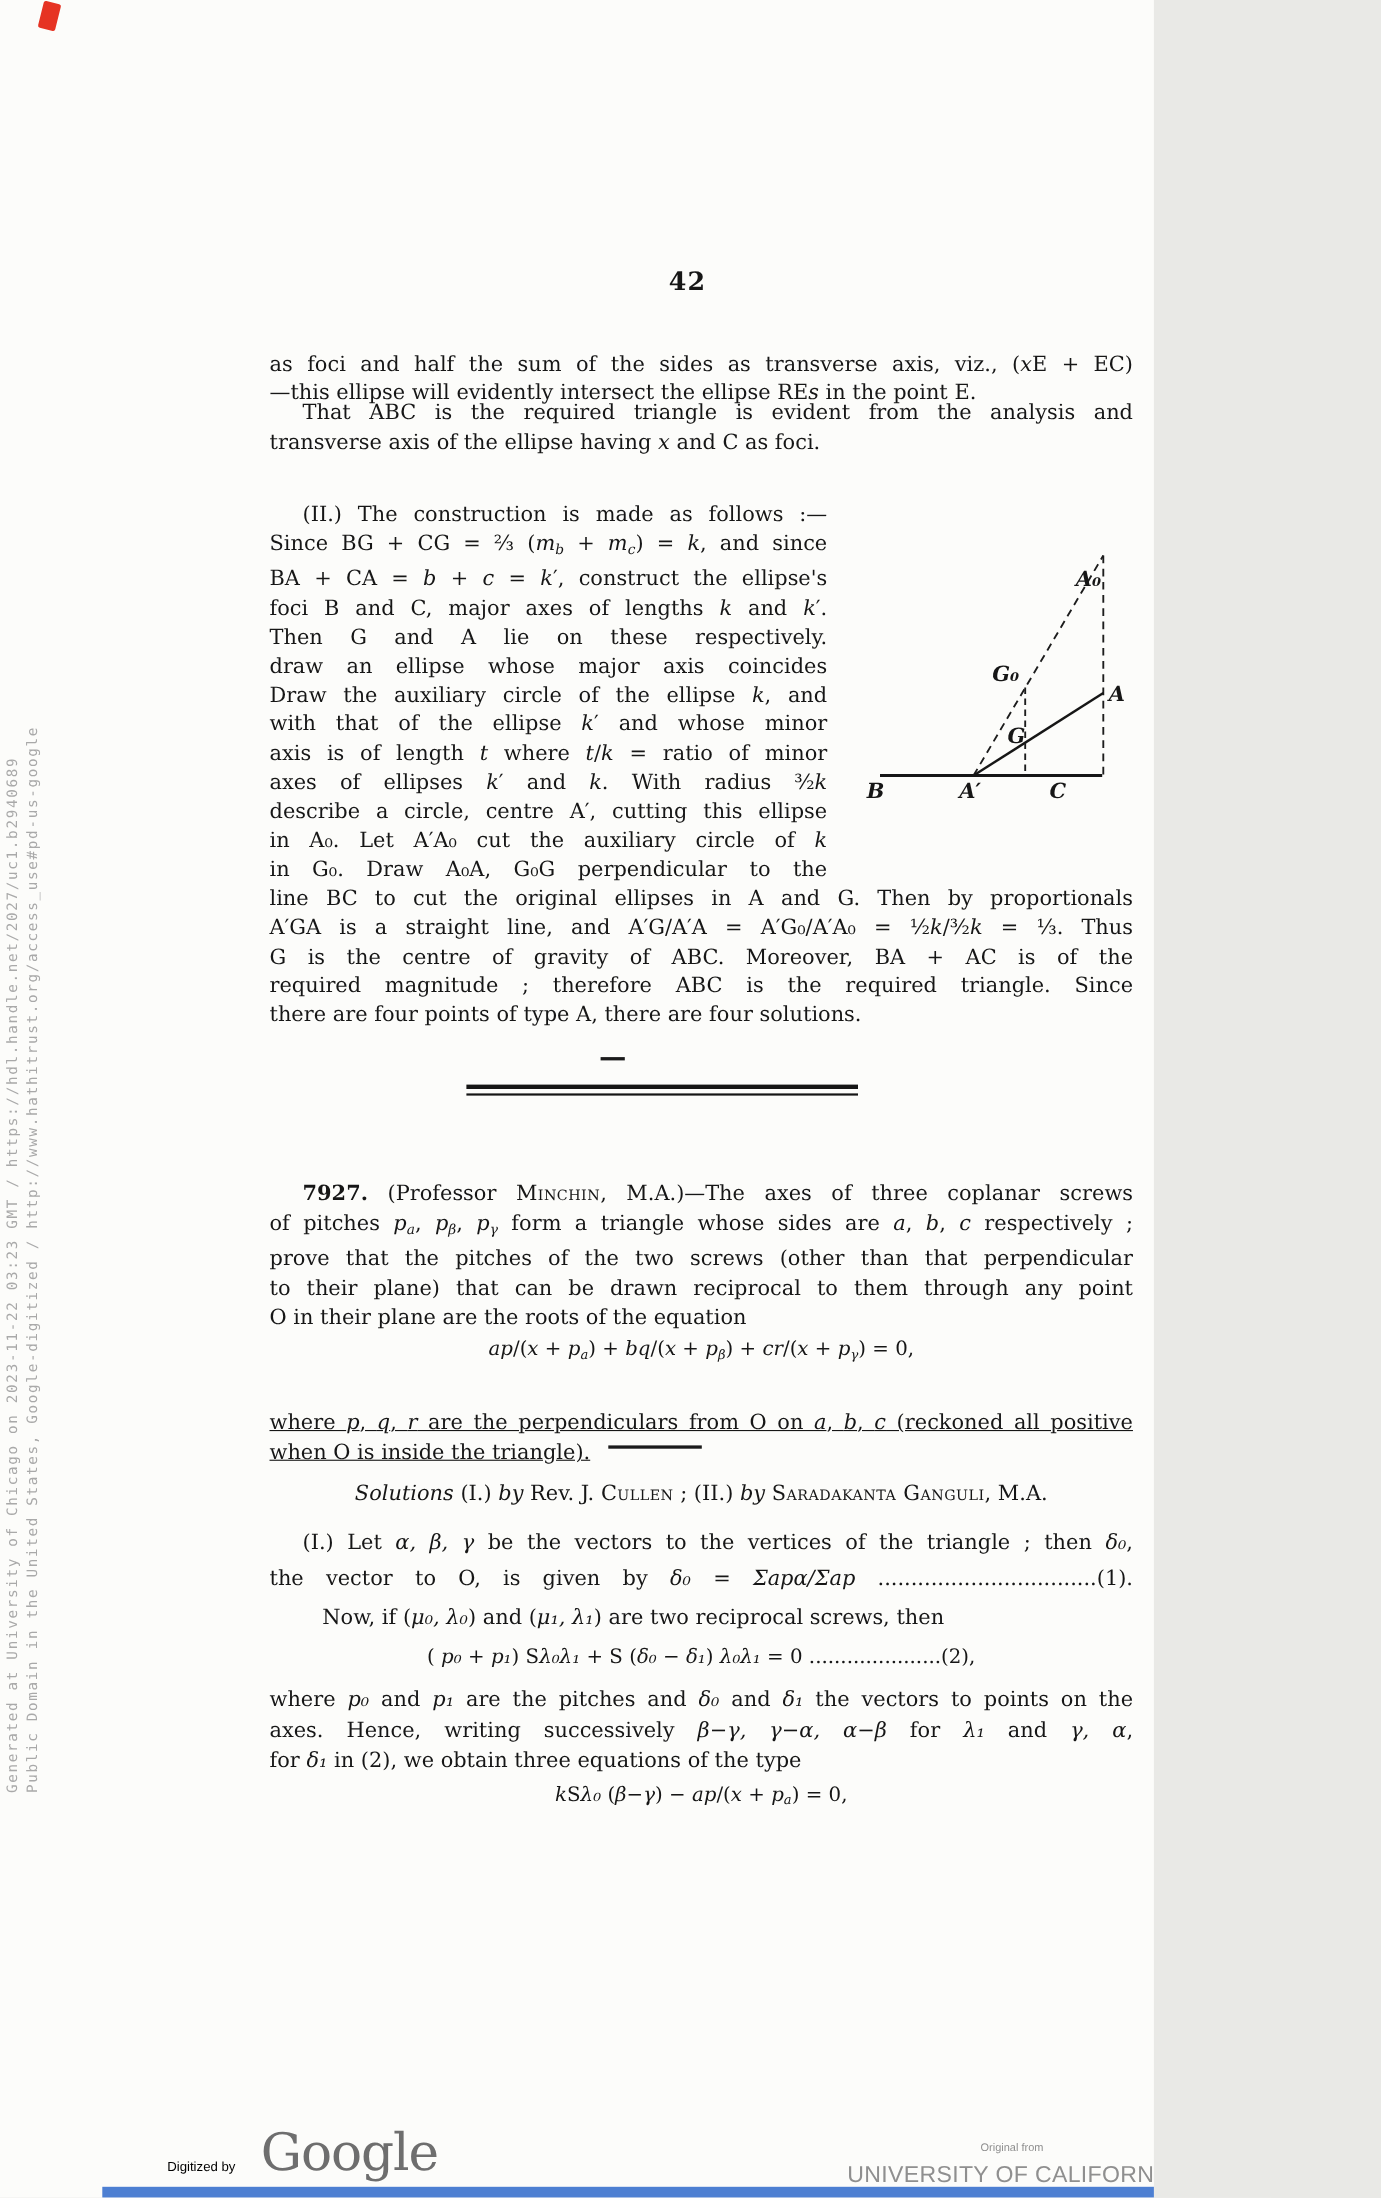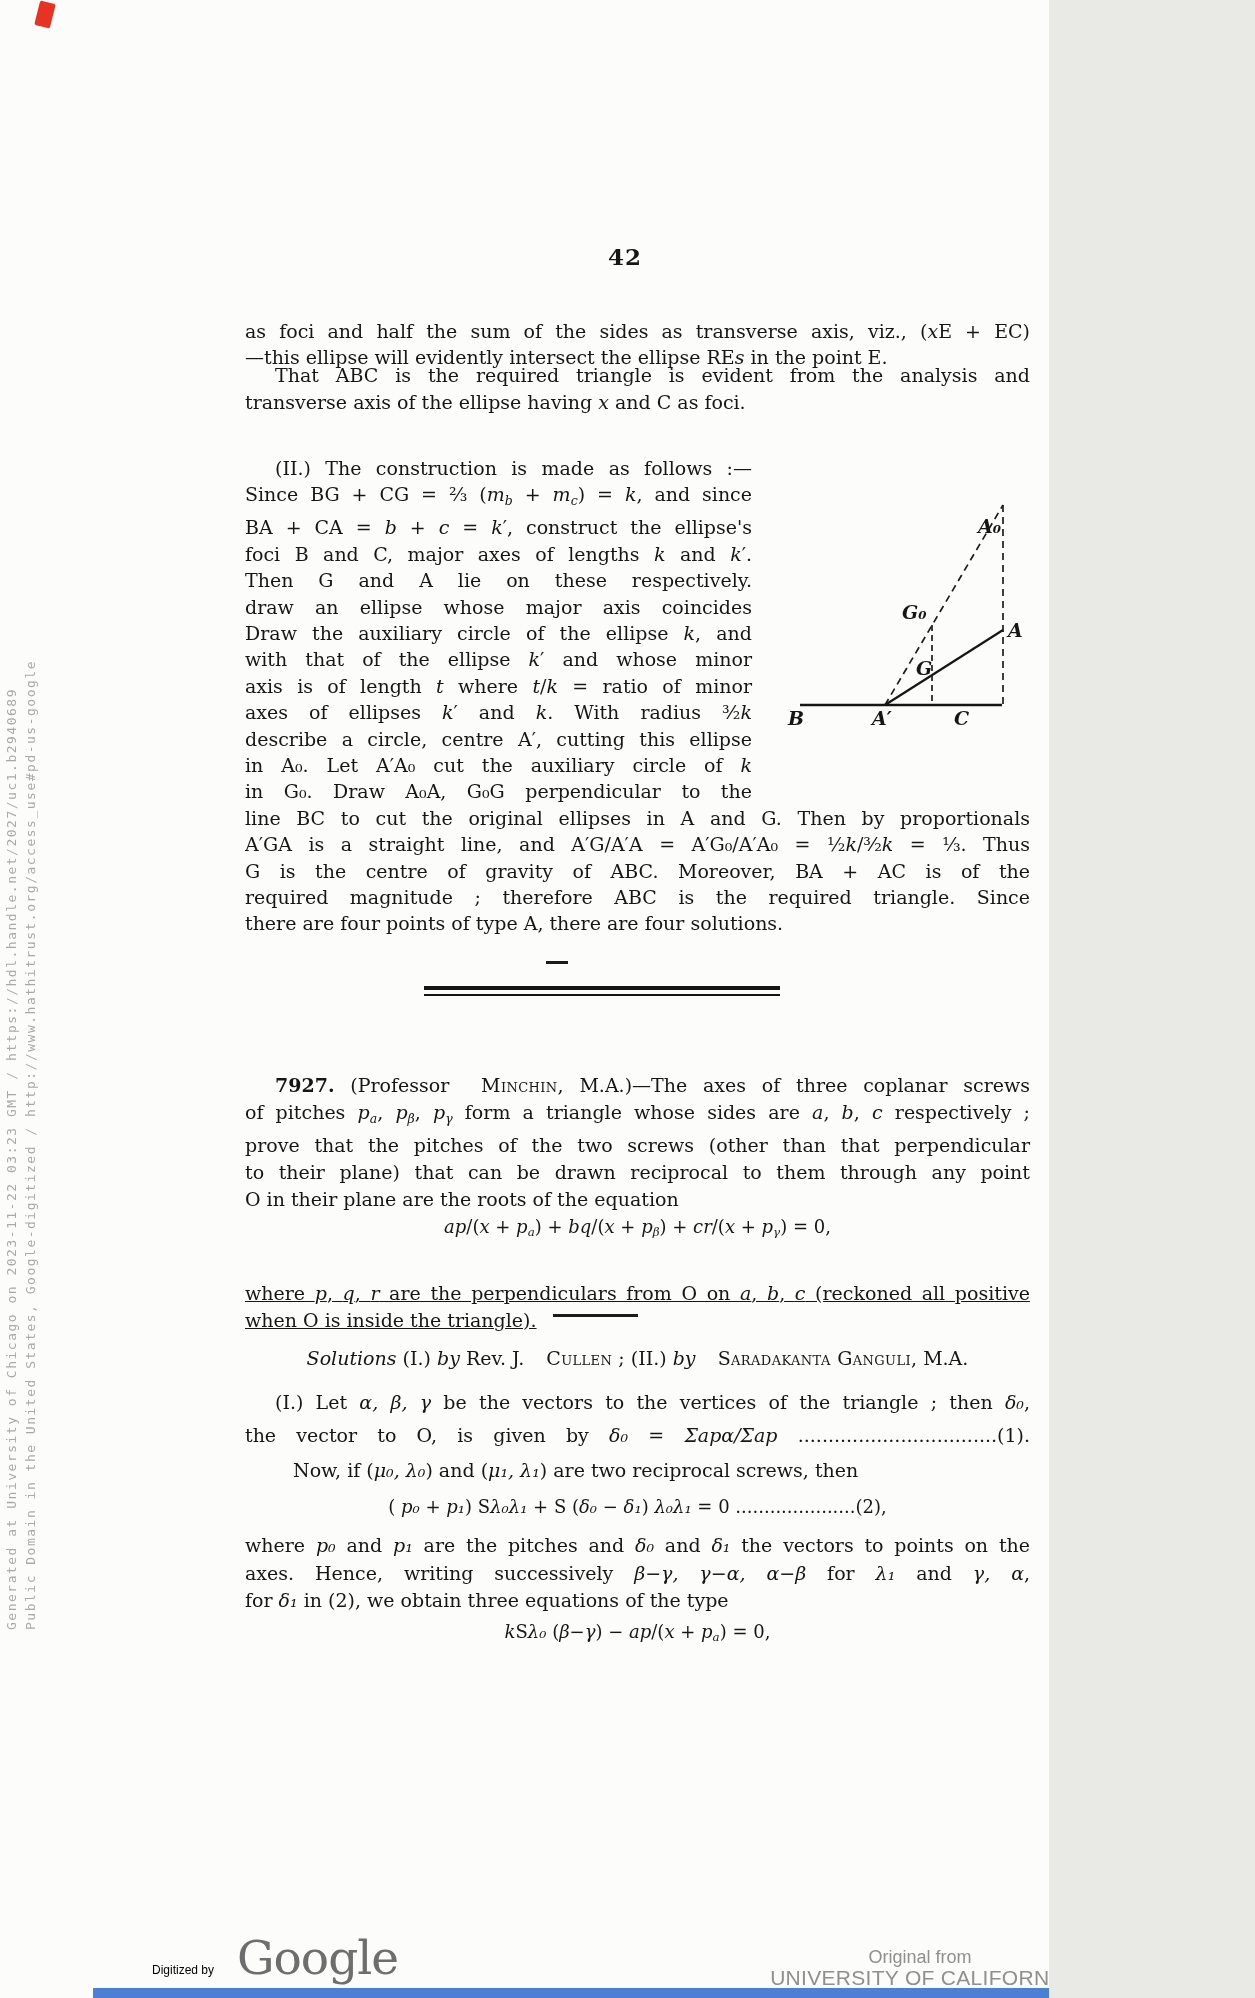--- a/index.html
+++ b/index.html
@@ -18,21 +18,21 @@
   .tail{text-align:left;text-align-last:left;}
   .ind{text-indent:30px;}
   .pageno{
     position:absolute;left:245px;width:760px;top:243px;
     text-align:center;font-size:23px;font-weight:bold;letter-spacing:1px;
   }
   .body-text{font-size:19px;}
   .seg-i{font-style:italic;}
   .seg-b{font-weight:bold;}
   .seg-sub{font-size:66%;vertical-align:-0.28em;font-style:italic;}
-  .seg-sc{font-variant:small-caps;letter-spacing:0.4px;margin-left:16px;}
+  .seg-sc{font-variant:small-caps;letter-spacing:0.4px;}
   .eq{text-align:center;font-size:18px;}
   .figure-float{
     float:right;width:278px;height:344px;
     margin-left:0px;
   }
   .figure-float svg{margin-top:12px;margin-left:8px;}
   .dash-divider{position:absolute;top:961px;left:546px;width:22px;height:3px;background:#1b1b1b;}
   .double-rule{position:absolute;top:986px;left:424px;width:356px;}
   .double-rule .r1{height:4px;background:#151515;}
   .double-rule .r2{height:2px;background:#151515;margin-top:4px;}
@@ -50,21 +50,21 @@
   }
   .wm1{left:4px;}
   .wm2{left:23px;}
   .footer-sans{font-family:"Liberation Sans", sans-serif;color:#8f8f8f;}
   .digitized{position:absolute;left:152px;top:1963px;font-size:12px;color:#000000;}
   .google-logo{
     position:absolute;left:237px;top:1930px;
     font-family:"DejaVu Serif", serif;font-size:47px;color:#6e6e6e;
     letter-spacing:-1px;
   }
-  .original-from{position:absolute;left:700px;width:440px;top:1947px;text-align:center;font-size:18px;}
+  .original-from{position:absolute;left:700px;width:440px;top:1947px;text-align:center;font-size:10px;}
   .institution{position:absolute;left:700px;width:440px;top:1966px;text-align:center;font-size:21px;letter-spacing:0.3px;}
   .blue-bar{position:absolute;left:93px;top:1988px;width:1162px;height:10px;background:#4d7fd2;}
   svg text{font-family:"DejaVu Serif", serif;font-style:italic;font-weight:bold;fill:#161616;}
 </style>
 </head>
 <body>
 
 <div class="page">
 
   <div class="red-mark"></div>

